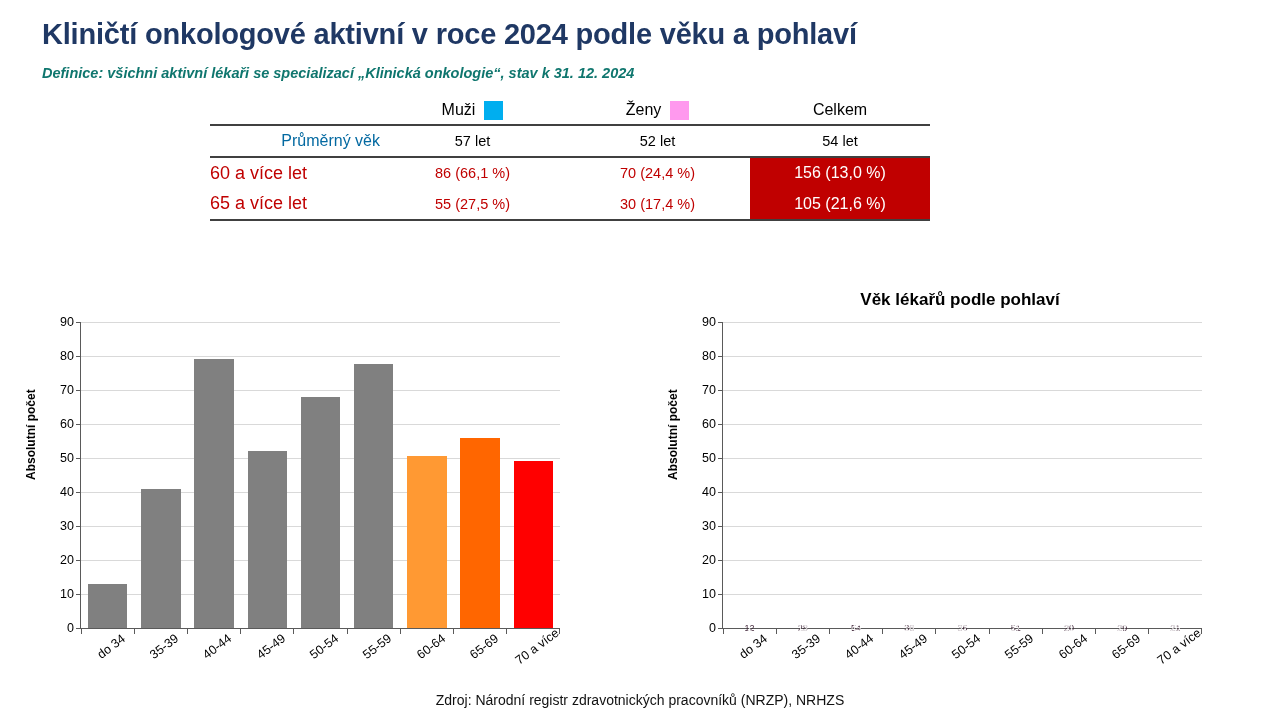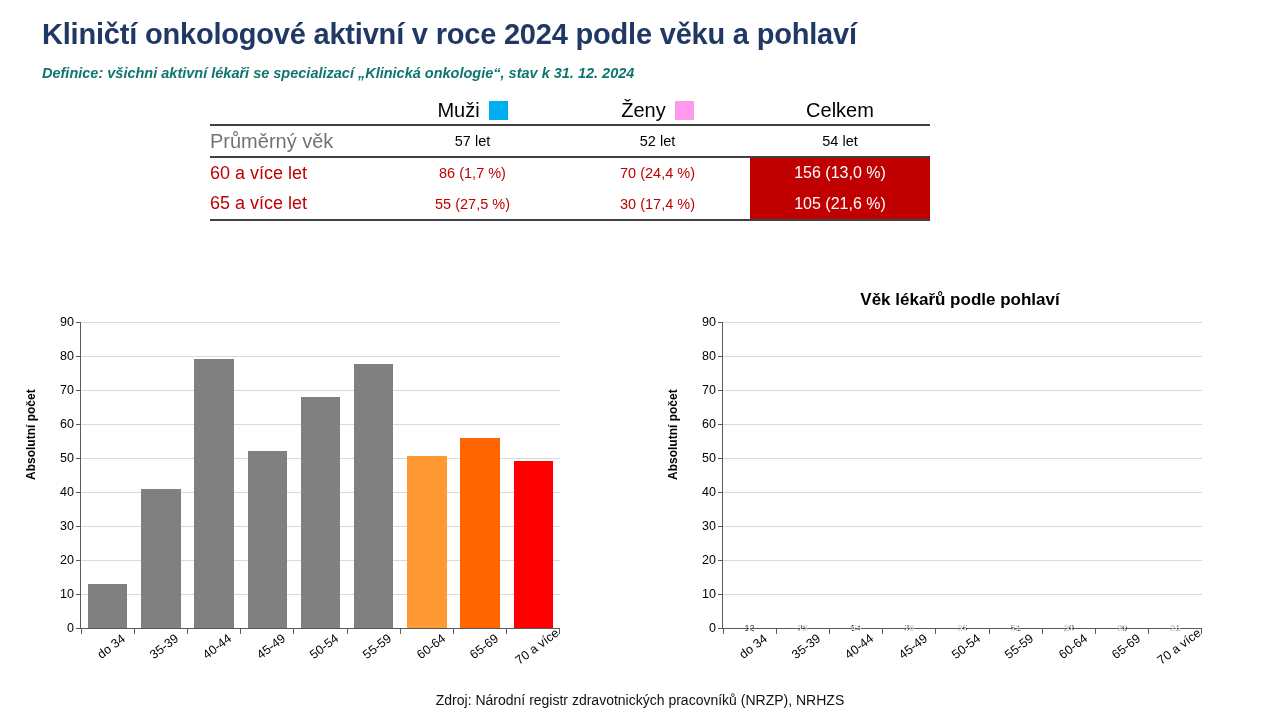--- a/index.html
+++ b/index.html
@@ -52,21 +52,21 @@
     font-weight: normal;
     vertical-align: middle;
   }
   .col-label  { width: 170px; }
   .col-m      { width: 185px; }
   .col-z      { width: 185px; }
   .col-c      { width: 180px; }
 
   .hdr-cell {
     text-align: center;
-    font-size: 20px;
+    font-size: 16px;
     font-weight: bold;
     color: #000;
     height: 28px;
   }
   .hdr-inner {
     display: inline-flex;
     align-items: center;
     gap: 9px;
     justify-content: center;
   }
@@ -79,24 +79,24 @@
 
   .n-cell {
     text-align: center;
     font-size: 14.5px;
     color: #000;
     height: 33px;
   }
   .rule-row td { border-bottom: 2.2px solid #404040; height: 0; }
 
   .avg-label {
-    font-size: 20px;
-    font-weight: bold;
-    color: #737373;
-    text-align: left;
+    font-size: 16px;
+    font-weight: bold;
+    color: #0369a1;
+    text-align: right;
     height: 31px;
     padding-left: 8px;
   }
   .avg-val {
     text-align: center;
     font-size: 14.5px;
     color: #000;
   }
 
   .red-label {
@@ -313,21 +313,21 @@
 
         <tr class="rule-row">
           <td></td>
             <td></td>
           <td></td>
             <td></td>
         </tr>
 
         <tr>
           <td class="red-label">60 a více let</td>
-          <td class="red-val">86 (1,7 %)</td>
+          <td class="red-val">86 (66,1 %)</td>
           <td class="red-val">70 (24,4 %)</td>
           <td class="red-total">156 (13,0 %)</td>
         </tr>
 
         <tr>
           <td class="red-label">65 a více let</td>
           <td class="red-val">55 (27,5 %)</td>
           <td class="red-val">30 (17,4 %)</td>
           <td class="red-total">105 (21,6 %)</td>
         </tr>

